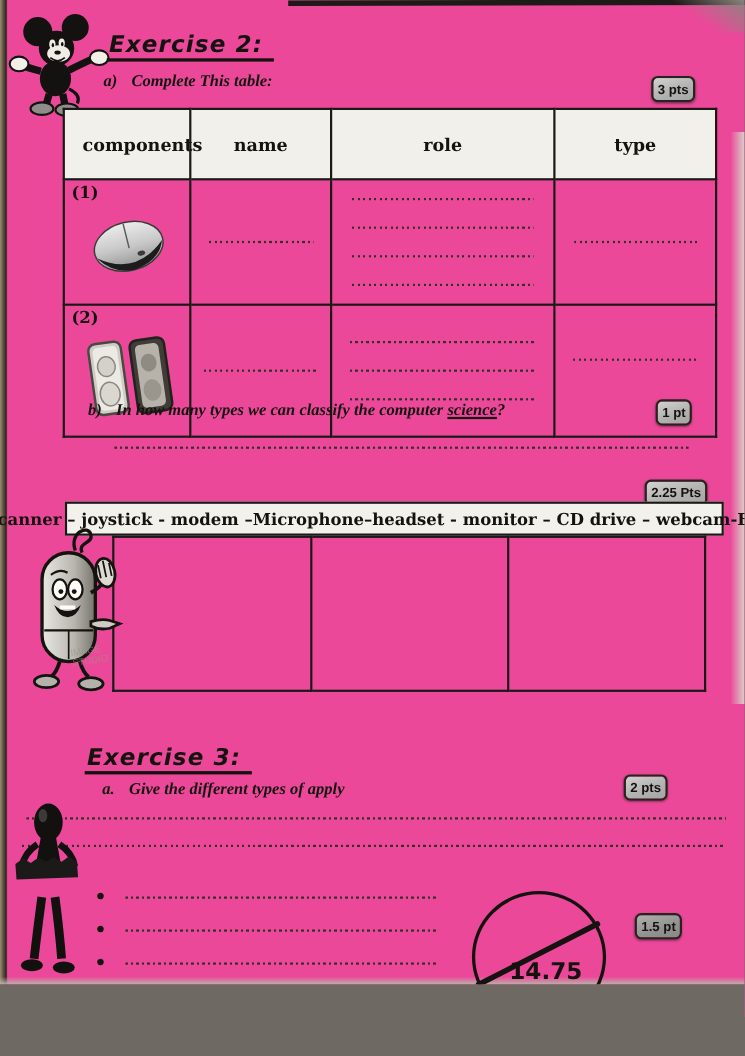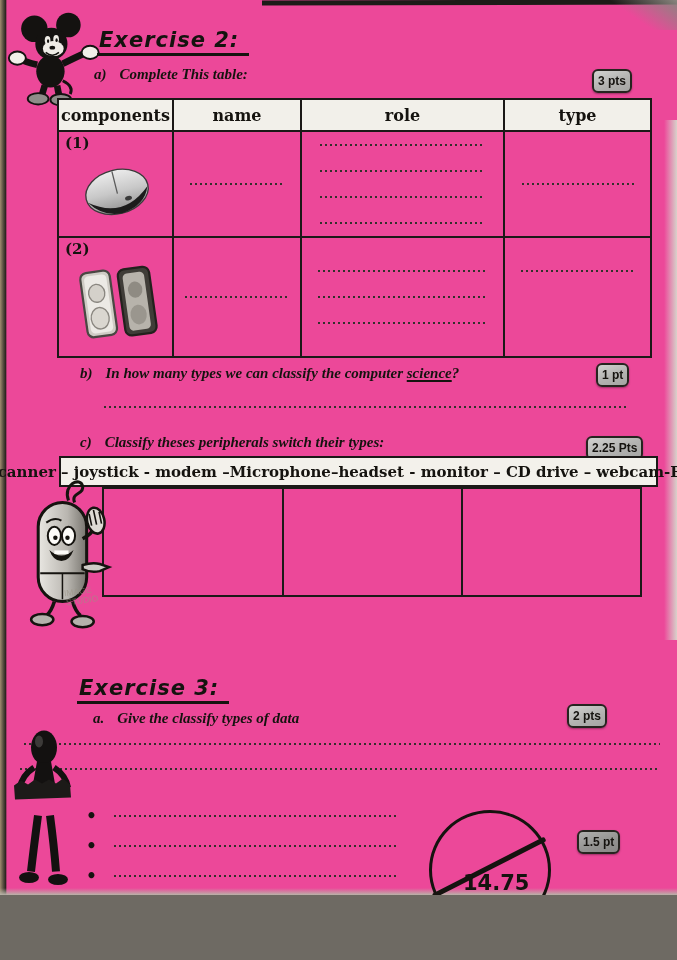--- a/index.html
+++ b/index.html
@@ -36,21 +36,21 @@
     position:absolute;background:linear-gradient(160deg,#d2d2d0 0%,#b3b3b1 55%,#a5a5a3 100%);
     border:2px solid #26241f;border-radius:6px;padding:3px 4px;
     font:700 12px "Liberation Sans", sans-serif;color:#15130f;
     box-shadow:0 1px 2px rgba(0,0,0,.35);white-space:nowrap;
   }
   .badge.dark{background:linear-gradient(160deg,#b0b0ae 0%,#929290 60%,#898987 100%);}
   .dot{height:2px;background-image:repeating-linear-gradient(90deg,#33302b 0 2px,transparent 2px 5px);}
   .dotline{position:absolute;}
   
   table{position:absolute;border-collapse:collapse;table-layout:fixed;}
-  .t1 th,.t1 td,.t2 th,.t2 td{border:2.5px solid #1b1917;padding:0;}
+  .t1 th,.t1 td,.t2 th,.t2 td{border:2.5px solid #1b1917;padding:16px;}
   .t1 th{font:700 16px "DejaVu Serif", serif;height:30px;background:#f2f0ea;}
   .t1 td{position:relative;vertical-align:middle;}
   .cellnum{position:absolute;top:2px;left:6px;font:700 15px "DejaVu Serif", serif;}
   .center-flex{display:flex;flex-direction:column;align-items:center;justify-content:center;height:100%;}
   .gap24{gap:24px;}
   .top-pad{justify-content:flex-start;padding-top:32px;box-sizing:border-box;}
   .t2 th{font:700 15px "DejaVu Serif", serif;height:56px;}
   .t2 th .hl{line-height:1.6;}
   .t2 td{height:106px;}
   
@@ -209,23 +209,20 @@
     </tr>
   </tbody>
     </table>
 
   <div class="q" style="left:80px;top:365px">
     <span class="lab">b)</span><span>In how many types we can classify the computer</span>&nbsp;<span class="uline">science</span><span>?</span>
   </div>
   <div class="badge" style="left:596px;top:363px">1 pt</div>
   <div class="dot dotline" style="left:104px;top:406px;width:522px"></div>
 
-  <div class="q" style="left:80px;top:434px">
-    <span class="lab">c)</span><span>Classify theses peripherals switch their types:</span>
-  </div>
   <div class="badge" style="left:586px;top:436px">2.25 Pts</div>
 
   <div class="pbox" style="left:59px;top:456px;width:595px;height:27px">
     <span>Scanner – joystick - modem –Microphone–headset - monitor – CD drive – webcam-Burner</span>
   </div>
 
   <table class="t2" style="left:102px;top:487px;width:538px">
     <colgroup>
         <col style="width:180px">
         <col style="width:179px">
@@ -269,21 +266,21 @@
     <path d="M56,124 q3,10 8,14" stroke="#15130f" stroke-width="3.5" fill="none"></path>
     <ellipse cx="26" cy="142" rx="11" ry="5.5" fill="#b5b2ac" stroke="#15130f" stroke-width="2.5"></ellipse>
     <ellipse cx="66" cy="144" rx="11" ry="5.5" fill="#b5b2ac" stroke="#15130f" stroke-width="2.5"></ellipse>
     <text x="48" y="119" font-size="8.5" font-family="Liberation Sans, sans-serif" fill="#9b9484" opacity="0.6" transform="rotate(-8 48 119)">IMAGE</text>
     <text x="50" y="128" font-size="8.5" font-family="Liberation Sans, sans-serif" fill="#9b9484" opacity="0.6" transform="rotate(-8 50 128)">STUDIO</text>
   </svg>
 
   <div class="ex-title" style="left:77px;top:676px">Exercise 3:</div>
 
   <div class="q" style="left:93px;top:710px">
-    <span class="lab">a.</span><span>Give the classify types of data</span>
+    <span class="lab">a.</span><span>Give the different types of apply</span>
   </div>
   <div class="badge" style="left:567px;top:704px">2 pts</div>
 
   <div class="dot dotline" style="left:24px;top:743px;width:636px"></div>
   <div class="dot dotline" style="left:20px;top:768px;width:640px"></div>
 
 
   <div class="bullet" style="left:86px;top:806px">
     <span class="bdot">•</span>
     <span class="bline"></span>

